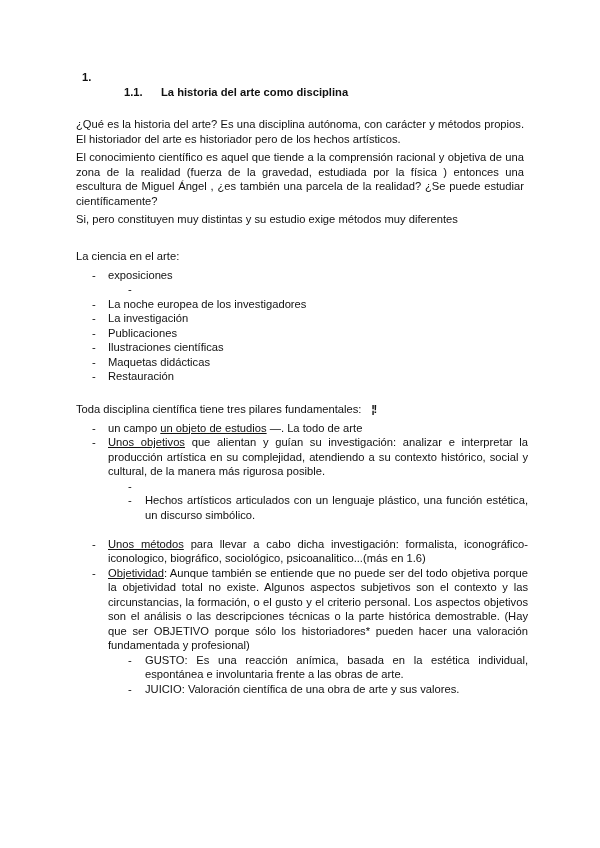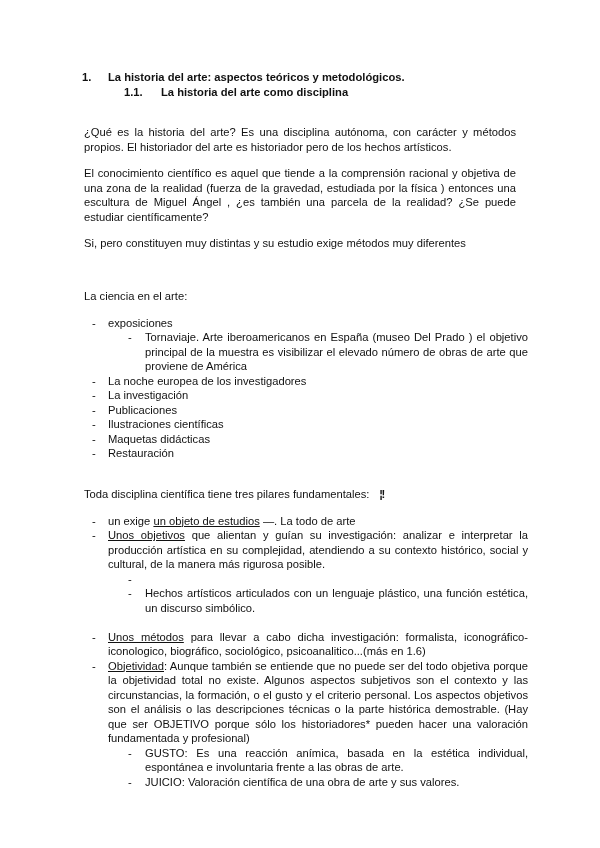--- a/index.html
+++ b/index.html
@@ -26,21 +26,21 @@
     .h1, .h2 {
       font-weight: bold;
       display: flex;
       line-height: 15px;
     }
     .h1 .num { width: 26px; margin-left: 10px; }
     .h2 .num { width: 37px; margin-left: 52px; }
     .blank { height: 14.5px; }
     .spacer-h { height: 13px; }
     p {
-      margin: 12px;
+      margin: 4px;
       text-align: justify;
     }
     .li {
       display: flex;
       text-align: justify;
     }
     .li .dash {
       flex: 0 0 auto;
       text-align: left;
     }
@@ -54,21 +54,20 @@
     u { }
     .mark { font-weight: bold; margin-left: 10px; letter-spacing: -1px; }
   </style>
 </head>
 <body>
 
 <div class="page">
 
   <div class="h1">
     <span class="num">1.</span>
-    <span>La historia del arte: aspectos teóricos y metodológicos.</span>
   </div>
   <div class="h2">
     <span class="num">1.1.</span>
     <span>La historia del arte como disciplina</span>
   </div>
 
   <div class="spacer-h"></div>
 
   <p>¿Qué es la historia del arte? Es una disciplina autónoma, con carácter y métodos propios. El historiador del arte es historiador pero de los hechos artísticos.</p>
   <p>El conocimiento científico es aquel que tiende a la comprensión racional y objetiva de una zona de la realidad (fuerza de la gravedad, estudiada por la física ) entonces una escultura de Miguel Ángel , ¿es también una parcela de la realidad? ¿Se puede estudiar científicamente?</p>
@@ -76,21 +75,20 @@
 
   <div class="blank"></div>
 
   <p>La ciencia en el arte:</p>
   <div class="li l1">
     <span class="dash">-</span>
     <span class="txt">exposiciones</span>
   </div>
   <div class="li l2">
     <span class="dash">-</span>
-    <span class="txt">Tornaviaje. Arte iberoamericanos en España (museo Del Prado ) el objetivo principal de la muestra es visibilizar el elevado número de obras de arte que proviene de América</span>
   </div>
   <div class="li l1">
     <span class="dash">-</span>
     <span class="txt">La noche europea de los investigadores</span>
   </div>
   <div class="li l1">
     <span class="dash">-</span>
     <span class="txt">La investigación</span>
   </div>
   <div class="li l1">
@@ -110,21 +108,21 @@
     <span class="txt">Restauración</span>
   </div>
 
   <div class="blank"></div>
 
   <p>
     <span>Toda disciplina científica tiene tres pilares fundamentales:</span><span class="mark">¦!</span>
   </p>
   <div class="li l1">
     <span class="dash">-</span>
-    <span class="txt"><span>un exige </span><u>un objeto de estudios</u><span> —. La todo de arte</span></span>
+    <span class="txt"><span>un campo </span><u>un objeto de estudios</u><span> —. La todo de arte</span></span>
   </div>
   <div class="li l1">
     <span class="dash">-</span>
     <span class="txt"><u>Unos objetivos</u><span> que alientan y guían su investigación: analizar e interpretar la producción artística en su complejidad, atendiendo a su contexto histórico, social y cultural, de la manera más rigurosa posible.</span></span>
   </div>
 
   <div class="li l2">
     <span class="dash">-</span>
   </div>
   <div class="li l2">

